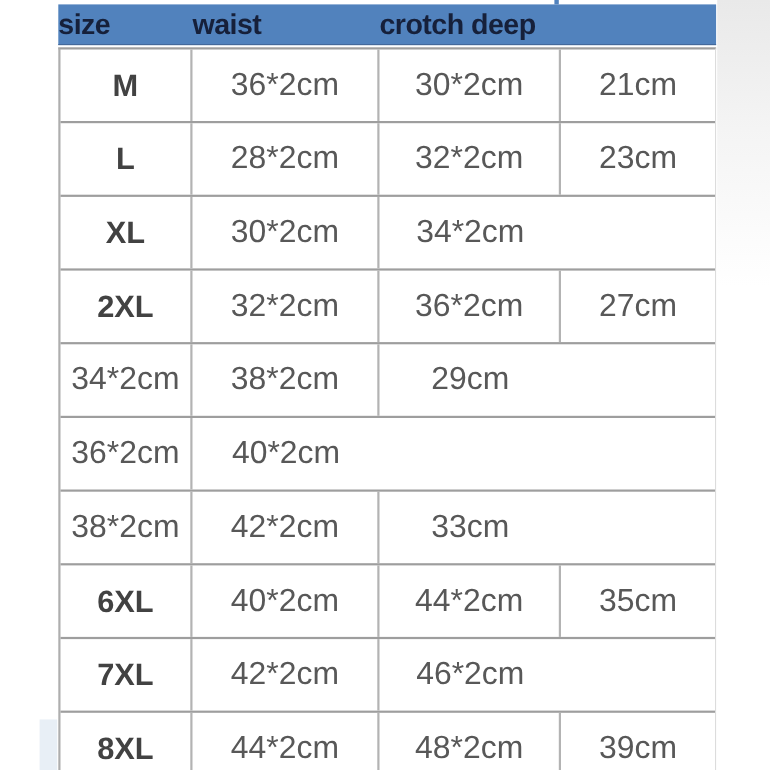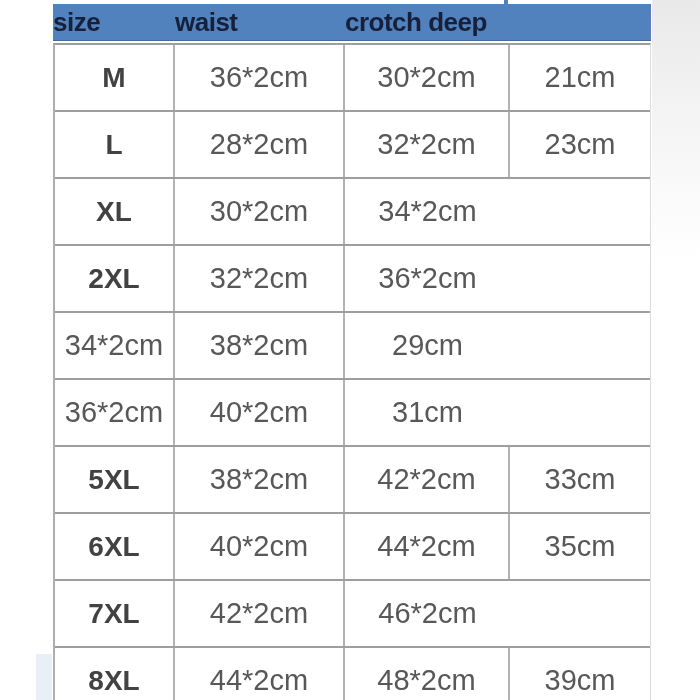--- a/index.html
+++ b/index.html
@@ -127,33 +127,32 @@
       </div>
         <div class="row">
         <div class="cell size-col">XL</div>
         <div class="cell">30*2cm</div>
         <div class="cell">34*2cm</div>
       </div>
         <div class="row">
         <div class="cell size-col">2XL</div>
         <div class="cell">32*2cm</div>
         <div class="cell">36*2cm</div>
+        <div class="cell">27cm</div>
       </div>
         <div class="row">
         <div class="cell">34*2cm</div>
         <div class="cell">38*2cm</div>
         <div class="cell">29cm</div>
       </div>
         <div class="row">
         <div class="cell">36*2cm</div>
         <div class="cell">40*2cm</div>
-        <div class="cell">31cm</div>
       </div>
         <div class="row">
-        <div class="cell size-col">5XL</div>
         <div class="cell">38*2cm</div>
         <div class="cell">42*2cm</div>
         <div class="cell">33cm</div>
       </div>
         <div class="row">
         <div class="cell size-col">6XL</div>
         <div class="cell">40*2cm</div>
         <div class="cell">44*2cm</div>
         <div class="cell">35cm</div>
       </div>

